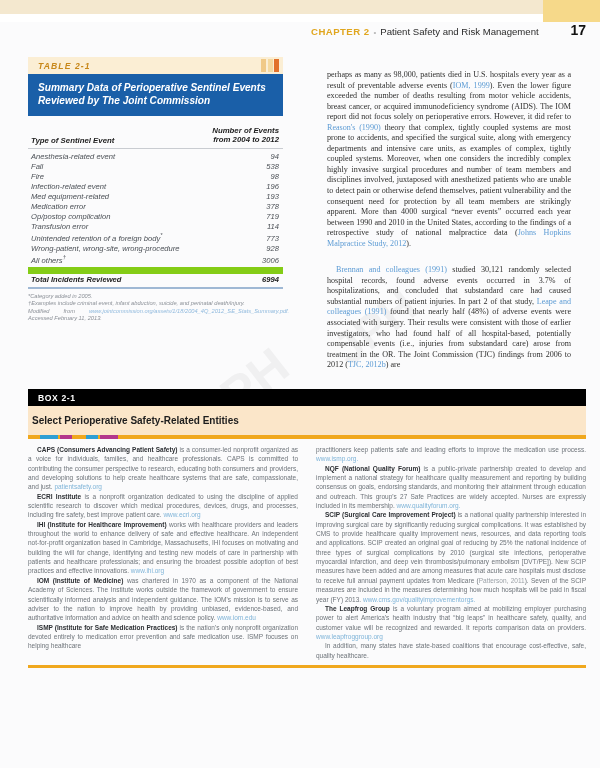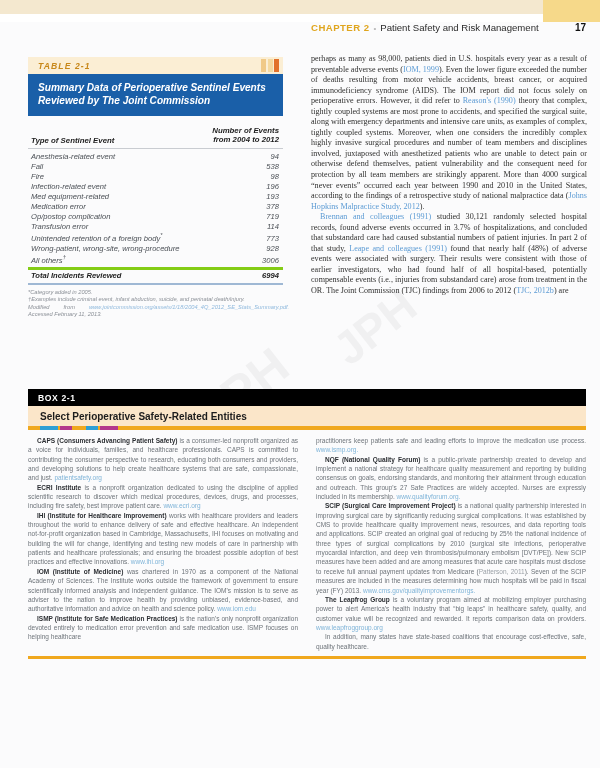--- a/index.html
+++ b/index.html
@@ -19,35 +19,35 @@
   .runhead{
     position:absolute;left:311px;top:22px;width:275px;height:18px;
     display:flex;align-items:baseline;
   }
   .runhead .chap{
     color:#e0a61e;font-weight:bold;font-size:9.6px;letter-spacing:.45px;
   }
   .runhead .dot{color:#b9b9b9;font-size:8px;margin:0 4px;}
   .runhead .title{color:#2b2b2b;font-size:9.6px;}
   .runhead .pageno{
-    margin-left:auto;color:#111;font-weight:bold;font-size:10px;
+    margin-left:auto;color:#111;font-weight:bold;font-size:14px;
   }
 
   
   .bodycol{
     position:absolute;
     font-family:"Liberation Serif", serif;
     font-size:8.1px;
     line-height:10.55px;
     color:#30302f;
     text-align:justify;
     text-justify:inter-word;
   }
   #right-col-top{left:311px;top:54px;width:276px;}
-  .bodycol p{margin:0;}
+  .bodycol p{margin:16px;}
   .bodycol p+p{text-indent:9px;}
   .cite{color:#5c9bd4;}
 
   
   .tablebox{position:absolute;left:28px;top:57px;width:255px;font-style:italic;}
   .tbl-label-bar{
     background:#fbeed4;height:17px;display:flex;align-items:center;
     padding-left:10px;position:relative;
   }
   .tbl-label{
@@ -69,38 +69,38 @@
   .tbl-head .th-left{font-weight:bold;font-size:7.8px;color:#1d1d1d;}
   .tbl-head .th-right{
     font-weight:bold;font-size:7.8px;color:#1d1d1d;text-align:right;line-height:9.6px;
   }
   .tbl-rows{padding-top:2px;}
   .trow{
     display:flex;justify-content:space-between;align-items:baseline;
     font-size:7.6px;color:#4a4f55;padding:0.55px 4px 0.55px 3px;gap:38px;
   }
   .trow .tv{font-variant-numeric:tabular-nums;}
-  .trow.total{font-weight:bold;color:#1d1d1d;border-top:3px solid #84cc16;margin-top:1.5px;padding-top:1.5px;}
+  .trow.total{font-weight:bold;color:#1d1d1d;border-top:7px solid #84cc16;margin-top:1.5px;padding-top:1.5px;}
   .tbl-botrule{height:2px;background:#9fb8d4;margin-top:2px;}
   .sup{font-size:5.6px;vertical-align:super;}
   .tbl-notes{
     padding-top:4px;font-size:5.7px;line-height:7.6px;color:#8a8f96;
     font-family:"Liberation Sans", sans-serif;
   }
   .tbl-notes .lnk{color:#8fb9dd;}
   .note-mod{display:flex;gap:14px;}
 
   
   .boxwrap{position:absolute;left:28px;top:389px;width:558px;}
   .box-label-bar{
     background:#000000;height:17px;display:flex;align-items:center;padding-left:10px;
   }
   .box-label{color:#ffffff;font-weight:bold;font-size:8.6px;letter-spacing:.6px;}
   .box-title-bar{
-    background:#fbe6c9;height:20px;display:flex;align-items:center;padding-left:12px;
+    background:#fbe6c9;height:29px;display:flex;align-items:center;padding-left:4px;
   }
   .box-title{color:#1d1d1d;font-weight:bold;font-size:10px;}
   .box-rule{position:relative;height:4px;background:#f0a81e;}
   .box-rule .chip{position:absolute;top:0;height:4px;}
   .chip1{left:12px;width:18px;background:#2e9fd4;}
   .chip2{left:32px;width:12px;background:#b4368c;}
   .chip3{left:58px;width:12px;background:#2e9fd4;}
   .chip4{left:72px;width:18px;background:#b4368c;}
 
   .box-cols{display:flex;gap:18px;padding-top:6px;}

